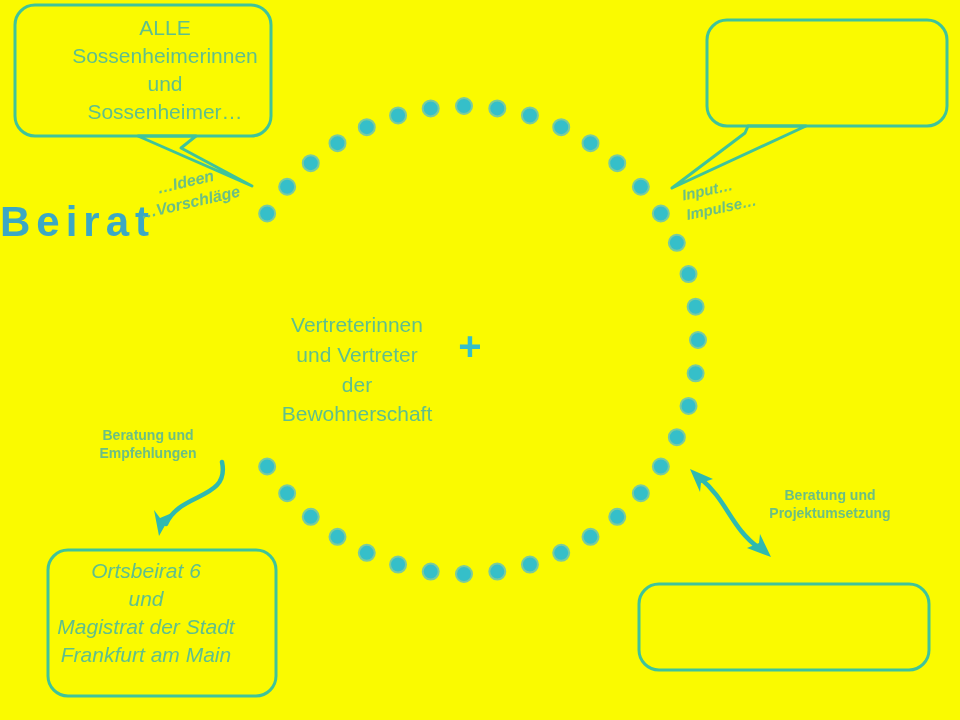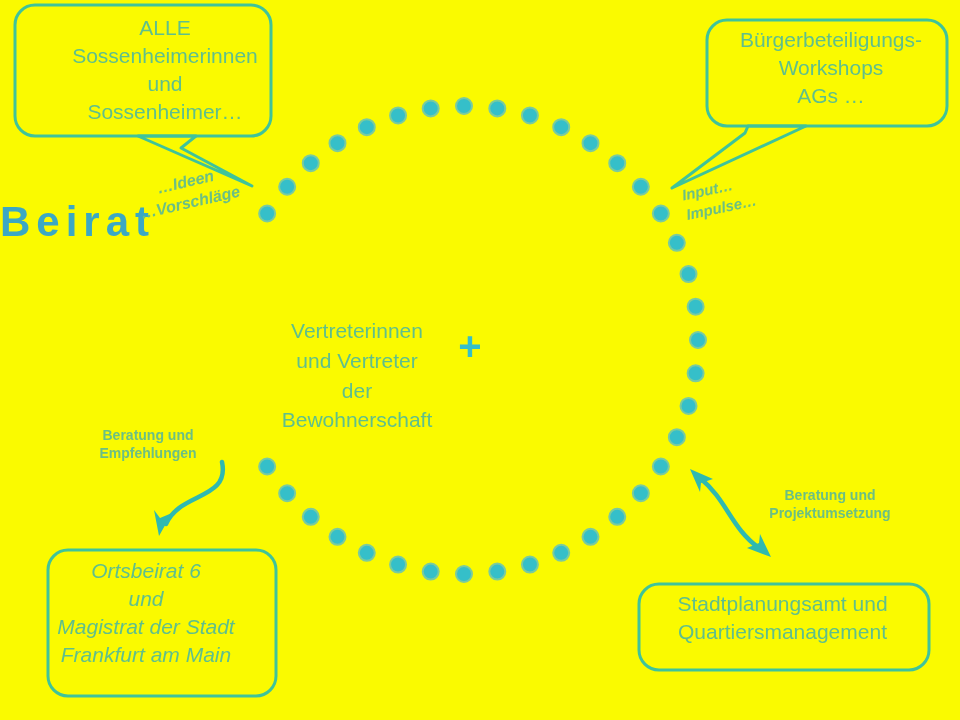--- a/index.html
+++ b/index.html
@@ -45,21 +45,20 @@
     font-weight: bold;
     letter-spacing: 6px;
   }
   .col {
     position: absolute;
     color: #5FBF8C;
     text-align: center;
     font-size: 21px;
     line-height: 1.42;
     white-space: pre-line;
-    margin-top: 6px;
   }
   #col-left  { left: 262px; top: 310px; width: 190px; }
   #col-right { left: 490px; top: 310px; width: 185px; }
   #plus-sign {
     position: absolute;
     left: 440px; top: 326px; width: 60px;
     text-align: center;
     color: #35BFC9;
     font-size: 40px;
     font-weight: bold;
@@ -174,29 +173,24 @@
   <div class="col" id="col-left">Vertreterinnen
 und Vertreter
 der
 Bewohnerschaft</div>
   <div id="plus-sign">+</div>
 
   <div class="bubble-text bubble-tl">ALLE
 Sossenheimerinnen
 und
 Sossenheimer…</div>
-  <div class="bubble-text bubble-tr">Bürgerbeteiligungs-
-Workshops
-AGs …</div>
   <div class="box-text box-bl">Ortsbeirat 6
 und
 Magistrat der Stadt
 Frankfurt am Main</div>
-  <div class="box-text box-br">Stadtplanungsamt und
-Quartiersmanagement</div>
 
   <div class="ann" id="ann-ideen">…Ideen
 …Vorschläge</div>
   <div class="ann" id="ann-input">Input…
 Impulse…</div>
   <div class="ann" id="ann-beratung-left">Beratung und
 Empfehlungen</div>
   <div class="ann" id="ann-beratung-right">Beratung und
 Projektumsetzung</div>
 

